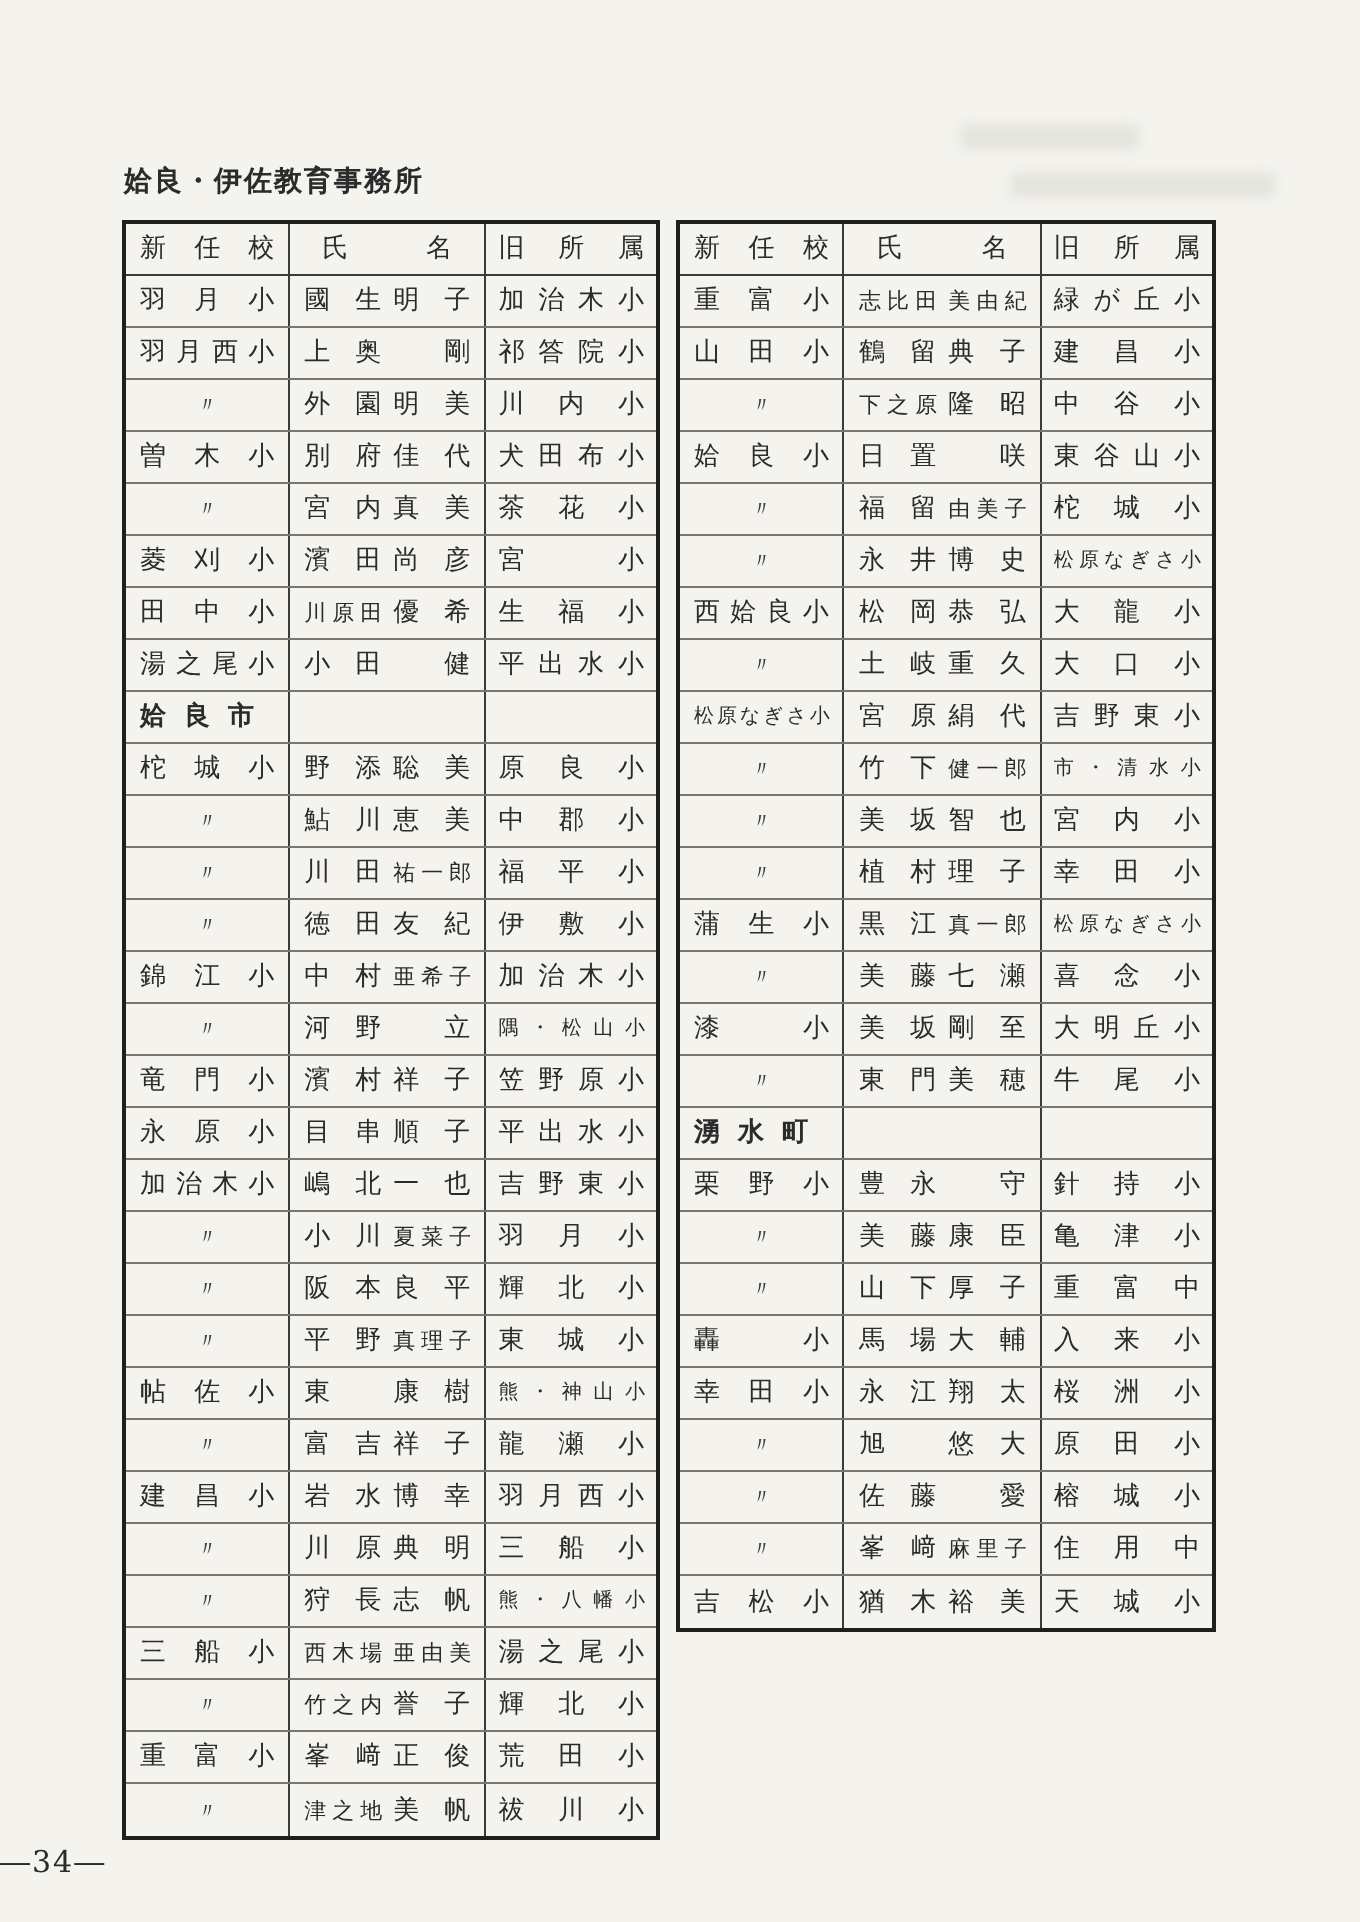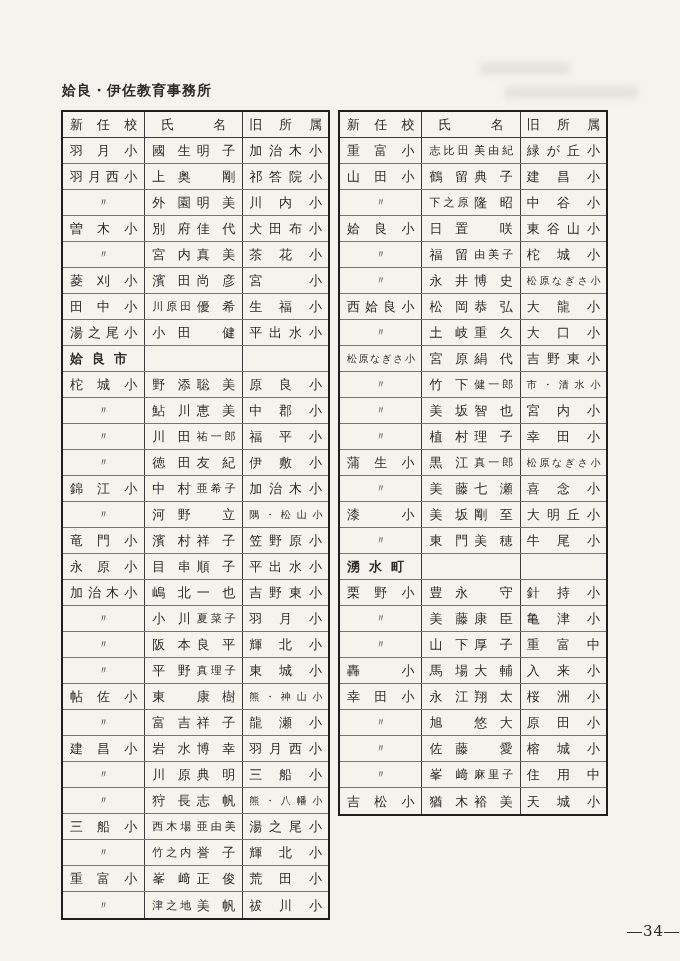--- a/index.html
+++ b/index.html
@@ -62,21 +62,21 @@
   .row.section .c1{
     font-weight:bold;justify-content:flex-start;gap:9px;
     font-family:"DejaVu Sans","Liberation Sans",sans-serif;
   }
 
   .row.header .cell{font-size:13px;}
   .row.header .c2{padding:0 16px;}
 
   .pageno{
     position:absolute;left:0;top:922px;width:100%;
-    text-align:right;font-size:15px;letter-spacing:1px;
+    text-align:left;font-size:15px;letter-spacing:1px;
   }
 </style>
 </head>
 <body>
 
 <div class="page">
   <div class="ghost ghost1"></div>
   <div class="ghost ghost2"></div>
 
   <h1 class="title">姶良・伊佐教育事務所</h1>

